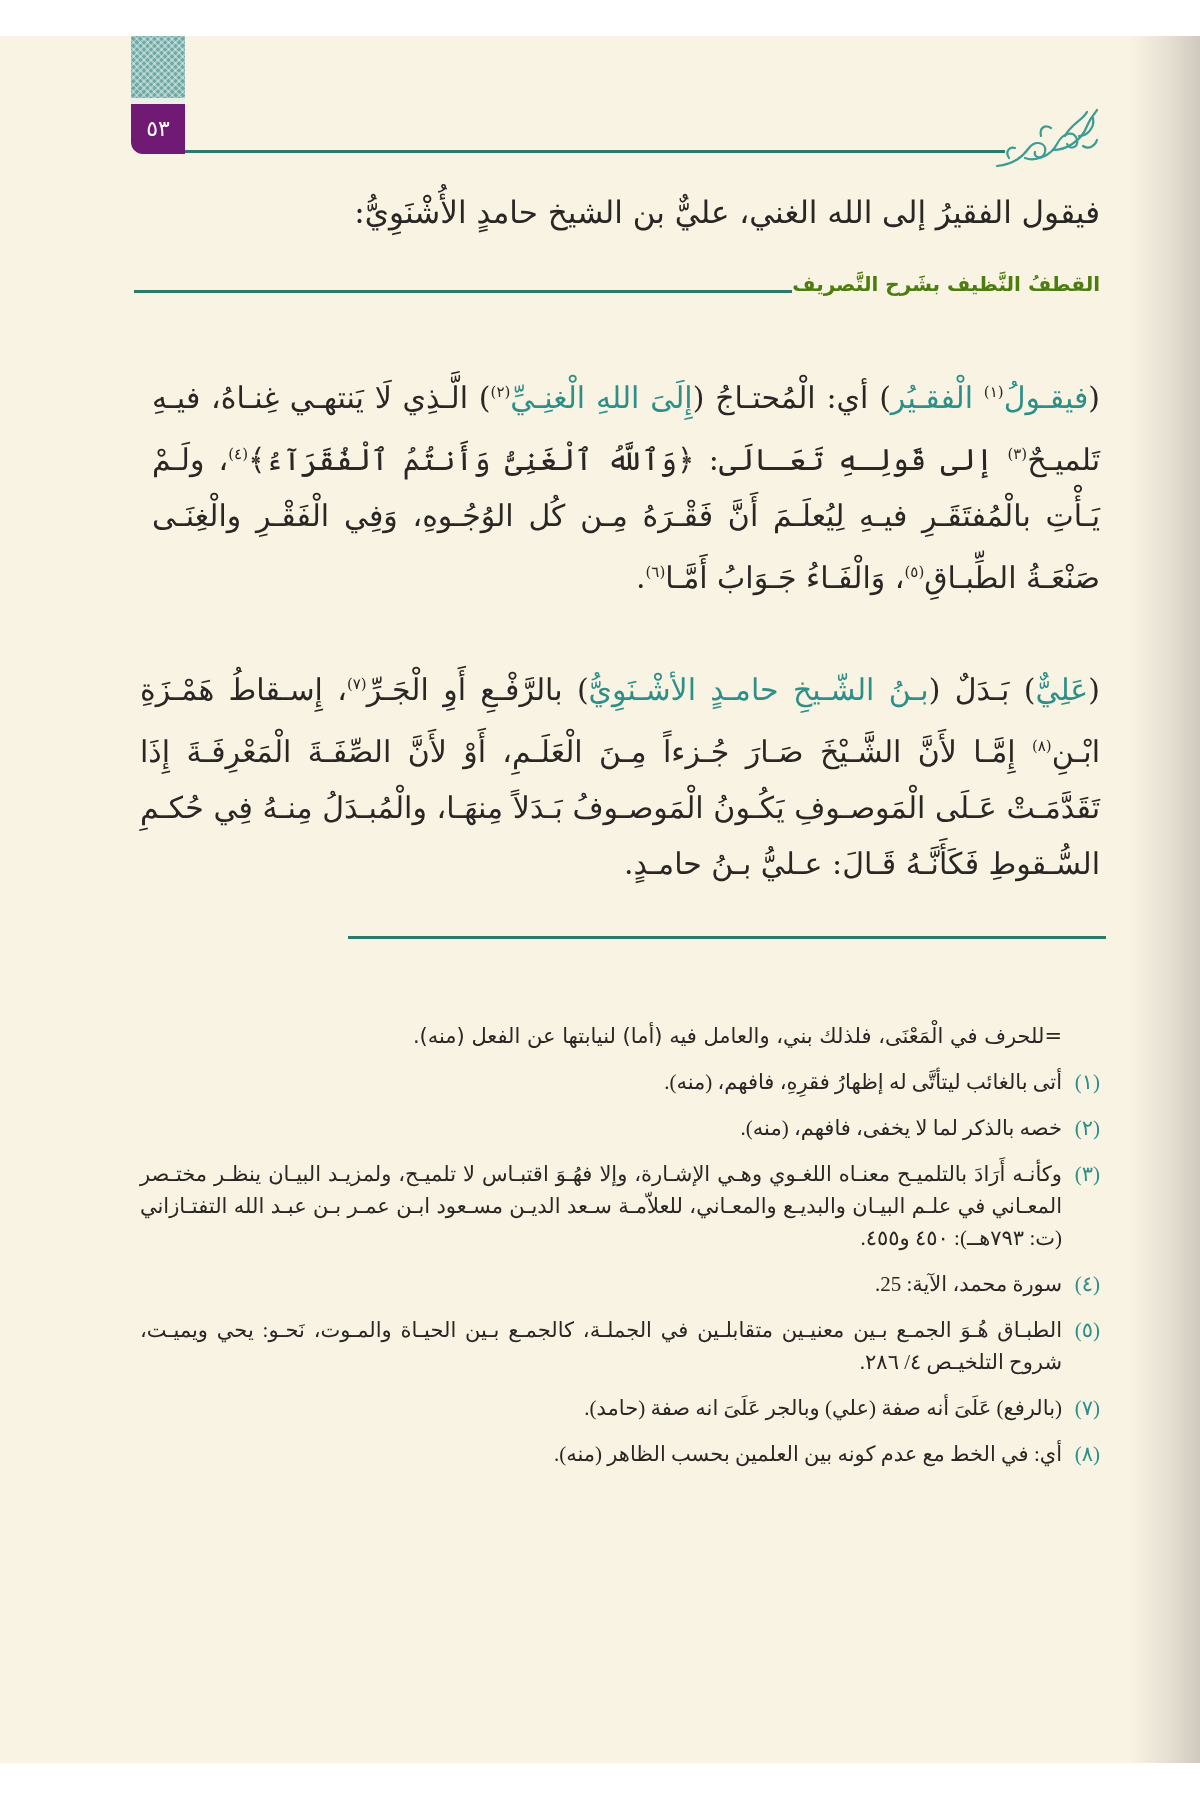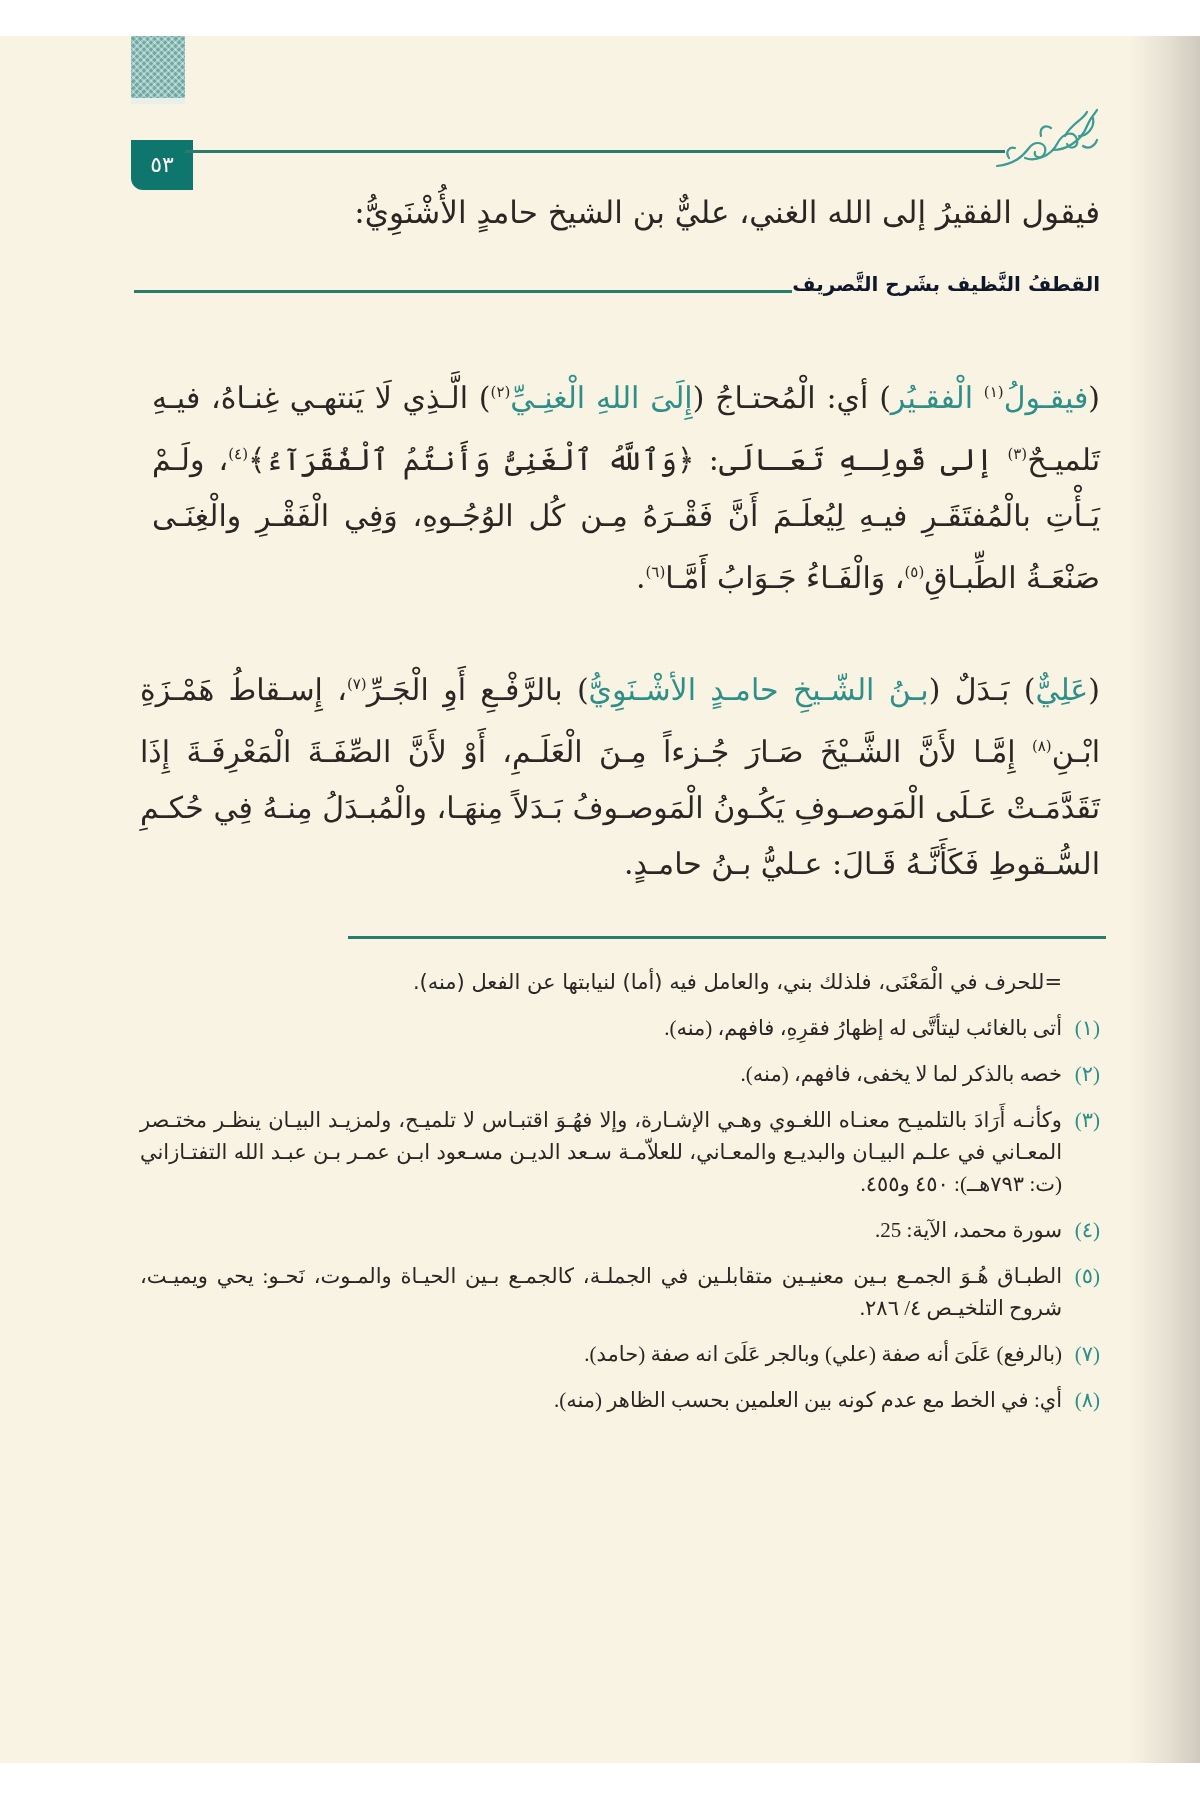--- a/index.html
+++ b/index.html
@@ -24,60 +24,59 @@
       width: 54px; height: 118px;
     }
     .tab-pattern {
       width: 54px; height: 62px;
       background-color: #6ea9a3;
       background-image: repeating-linear-gradient(45deg, rgba(255,255,255,0.35) 0 2px, transparent 2px 5px),
                         repeating-linear-gradient(-45deg, rgba(255,255,255,0.35) 0 2px, transparent 2px 5px);
     }
     .tab-gap { height: 6px; background: #e9efe9; }
     .tab-num {
-      width: 62px; height: 50px; background: #0f766e;
+      width: 54px; height: 50px; background: #701a75;
       border-bottom-left-radius: 12px;
       color: #ffffff; font-size: 22px; line-height: 50px; text-align: center;
       font-family: "DejaVu Sans", sans-serif;
-      margin-top: 36px;
     }
     .header-rule {
       position: absolute; left: 185px; top: 114px; width: 820px; height: 3px;
       background: #2b7a6e;
     }
     .ornament { position: absolute; left: 995px; top: 70px; width: 105px; height: 62px; }
     .opening {
       position: absolute; right: 100px; top: 158px;
       direction: rtl; font-size: 31px; color: #2a2623;
     }
     .subtitle-row {
       position: absolute; left: 134px; right: 100px; top: 228px; height: 40px;
       direction: rtl; display: flex; align-items: center;
     }
     .subtitle {
-      color: #0f172a; font-weight: bold; font-size: 20px;
+      color: #4d7c0f; font-weight: bold; font-size: 20px;
       font-family: "DejaVu Sans", sans-serif; white-space: nowrap;
     }
     .subtitle-line { flex: 1; height: 3px; background: #2b7a6e; margin-top: 14px; }
     .main {
       position: absolute; left: 140px; right: 100px;
       direction: rtl; font-size: 30px; color: #2a2623;
       line-height: 56px; text-align: justify;
     }
     .main p { margin: 0; }
     .p1 { top: 328px; margin-left: 12px; }
     .p2 { top: 620px; }
     .hl { color: #2e8f88; }
     sup { font-size: 15px; color: #2a2623; }
     .fn-rule {
       position: absolute; left: 348px; top: 900px; width: 758px; height: 3px;
       background: #2b7a6e;
     }
     .footnotes {
-      position: absolute; left: 140px; right: 100px; top: 930px;
+      position: absolute; left: 140px; right: 100px; top: 984px;
       direction: rtl; font-size: 21px; color: #2a2623;
       font-family: "DejaVu Sans", sans-serif;
     }
     .fn { margin: 0 0 14px 0; line-height: 32px; padding-right: 38px; text-indent: -38px; text-align: justify; font-family: Liberation Serif, serif; }
     .fn-num { color: #2e8f88; display: inline-block; width: 38px; text-indent: 0; }
     .fn-cont { padding-right: 38px; margin: 0 0 14px 0; line-height: 32px; }
   </style>
 </head>
 <body>
 

